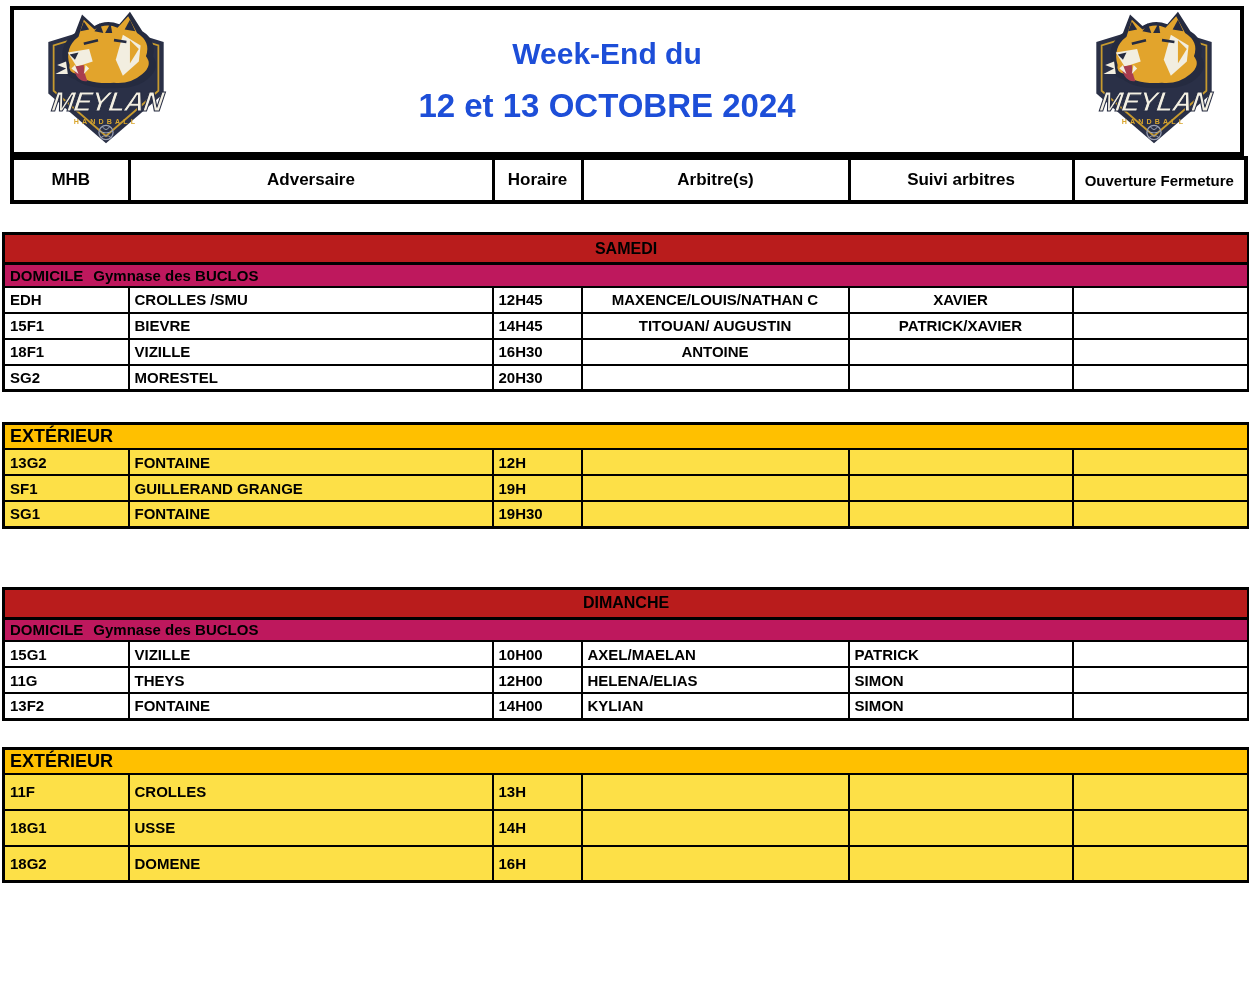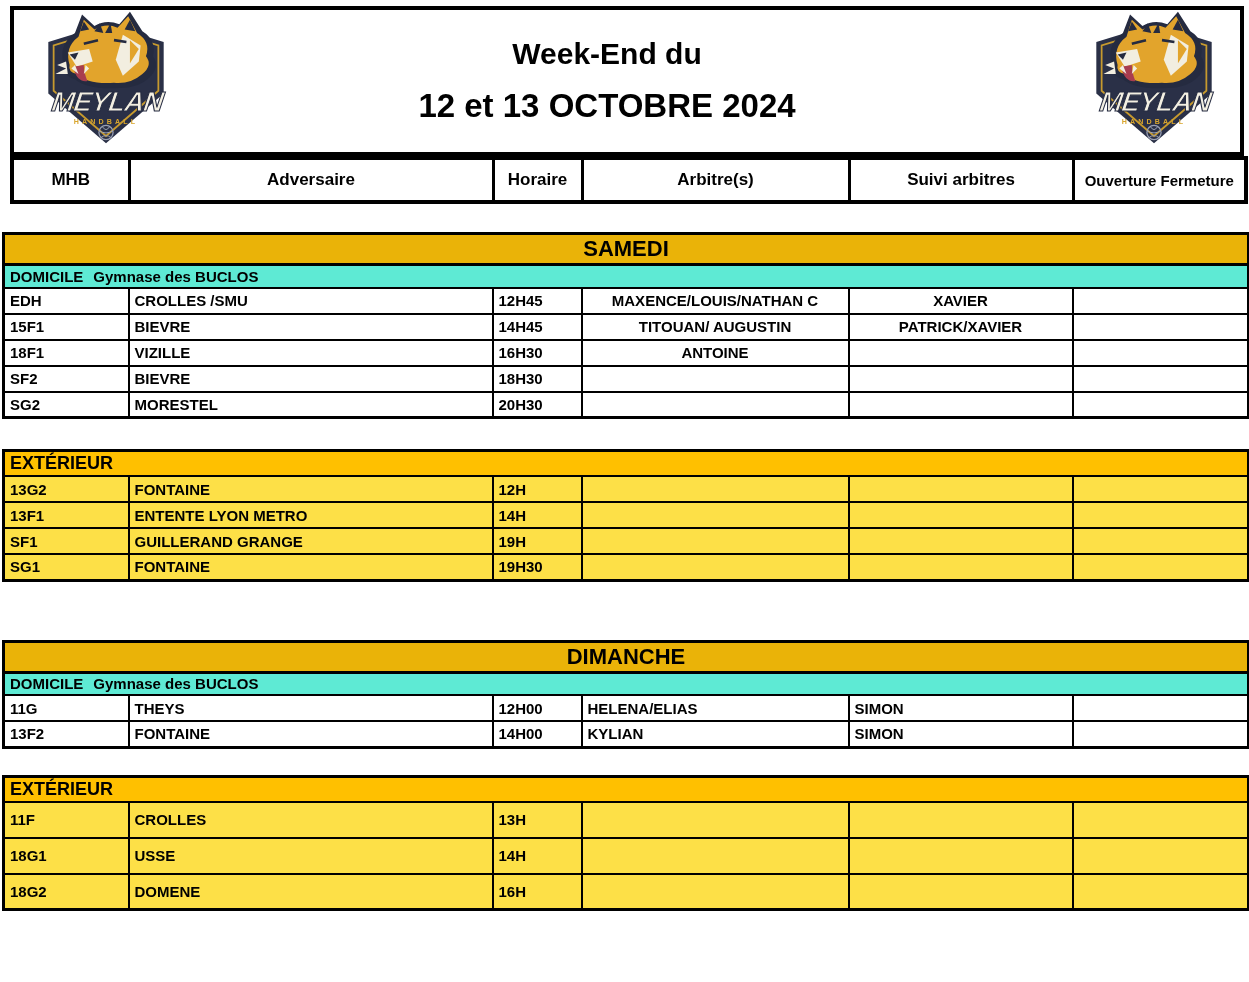--- a/index.html
+++ b/index.html
@@ -9,43 +9,43 @@
     font-family:"Liberation Sans", sans-serif; color:#000;
   }
   
   .header-box {
     margin:6px 5px 0 10px; height:150px;
     border:4px solid #000; display:flex; align-items:center; background:#fff;
   }
   .logo { width:168px; height:142px; flex:0 0 auto; }
   .logo.left { margin-left:8px; }
   .logo.right { margin-right:2px; }
-  .titles { flex:1; text-align:center; color:#000000; font-weight:bold; margin-right:46px; }
+  .titles { flex:1; text-align:center; color:#1d4ed8; font-weight:bold; margin-right:46px; }
   .title1 { font-size:30px; margin-bottom:16px; }
   .title2 { font-size:33px; }
   
   table { border-collapse:collapse; table-layout:fixed; }
   .cols-tbl { margin-left:10px; width:1234px; border:4px solid #000; }
   .cols-tbl td {
     border:3px solid #000; height:44px; text-align:center;
     font-weight:bold; font-size:17px; padding:0 2px; white-space:nowrap; overflow:hidden;
   }
   .cols-tbl td.small { font-size:15px; }
   
   .day-tbl { margin-left:2px; width:1245px; border:3px solid #000; }
   .day-tbl td {
     border:2px solid #000; font-size:15px; font-weight:bold;
     padding:1px 5px; height:26px; white-space:nowrap; overflow:hidden;
     background:#fff; vertical-align:middle;
   }
   .day-tbl tr.band-day td {
-    background:#eab308; text-align:center; font-size:22px; height:30px;
+    background:#b91c1c; text-align:center; font-size:16px; height:30px;
     border-width:3px;
   }
-  .day-tbl tr.band-venue td { background:#5eead4; height:23px; font-size:15px; }
+  .day-tbl tr.band-venue td { background:#be185d; height:23px; font-size:15px; }
   .day-tbl tr.band-ext td { background:#FFC000; height:25px; font-size:18px; }
   .day-tbl tr.cream td { background:#fde047; }
   .day-tbl td.center { text-align:center; }
   .venue-name { margin-left:10px; }
   .mt-sam { margin-top:28px; }
   .mt-extsat { margin-top:30px; }
   .mt-dim { margin-top:58px; }
   .mt-extsun { margin-top:26px; }
   .day-tbl.sun-ext td { height:36px; }
 </style>
@@ -176,28 +176,20 @@
   </tr>
   <tr>
     <td>18F1</td>
     <td>VIZILLE</td>
     <td>16H30</td>
     <td class="center">ANTOINE</td>
     <td class="center"></td>
     <td></td>
   </tr>
   <tr>
-    <td>SF2</td>
-    <td>BIEVRE</td>
-    <td>18H30</td>
-    <td class="center"></td>
-    <td class="center"></td>
-    <td></td>
-  </tr>
-  <tr>
     <td>SG2</td>
     <td>MORESTEL</td>
     <td>20H30</td>
     <td class="center"></td>
     <td class="center"></td>
     <td></td>
   </tr>
 </tbody>
   </table>
 
@@ -216,28 +208,20 @@
   </tr>
   <tr class="cream">
     <td>13G2</td>
     <td>FONTAINE</td>
     <td>12H</td>
     <td></td>
     <td></td>
     <td></td>
   </tr>
   <tr class="cream">
-    <td>13F1</td>
-    <td>ENTENTE LYON METRO</td>
-    <td>14H</td>
-    <td></td>
-    <td></td>
-    <td></td>
-  </tr>
-  <tr class="cream">
     <td>SF1</td>
     <td>GUILLERAND GRANGE</td>
     <td>19H</td>
     <td></td>
     <td></td>
     <td></td>
   </tr>
   <tr class="cream">
     <td>SG1</td>
     <td>FONTAINE</td>
@@ -257,20 +241,28 @@
       <col style="width:267px">
       <col style="width:224px">
       <col style="width:176px">
     </colgroup>
   <tbody>
       <tr class="band-day">
     <td colspan="6">DIMANCHE</td>
   </tr>
   <tr class="band-venue">
     <td colspan="6"><span>DOMICILE</span><span class="venue-name">Gymnase des BUCLOS</span></td>
+  </tr>
+  <tr>
+    <td>15G1</td>
+    <td>VIZILLE</td>
+    <td>10H00</td>
+    <td>AXEL/MAELAN</td>
+    <td>PATRICK</td>
+    <td></td>
   </tr>
   <tr>
     <td>11G</td>
     <td>THEYS</td>
     <td>12H00</td>
     <td>HELENA/ELIAS</td>
     <td>SIMON</td>
     <td></td>
   </tr>
   <tr>

